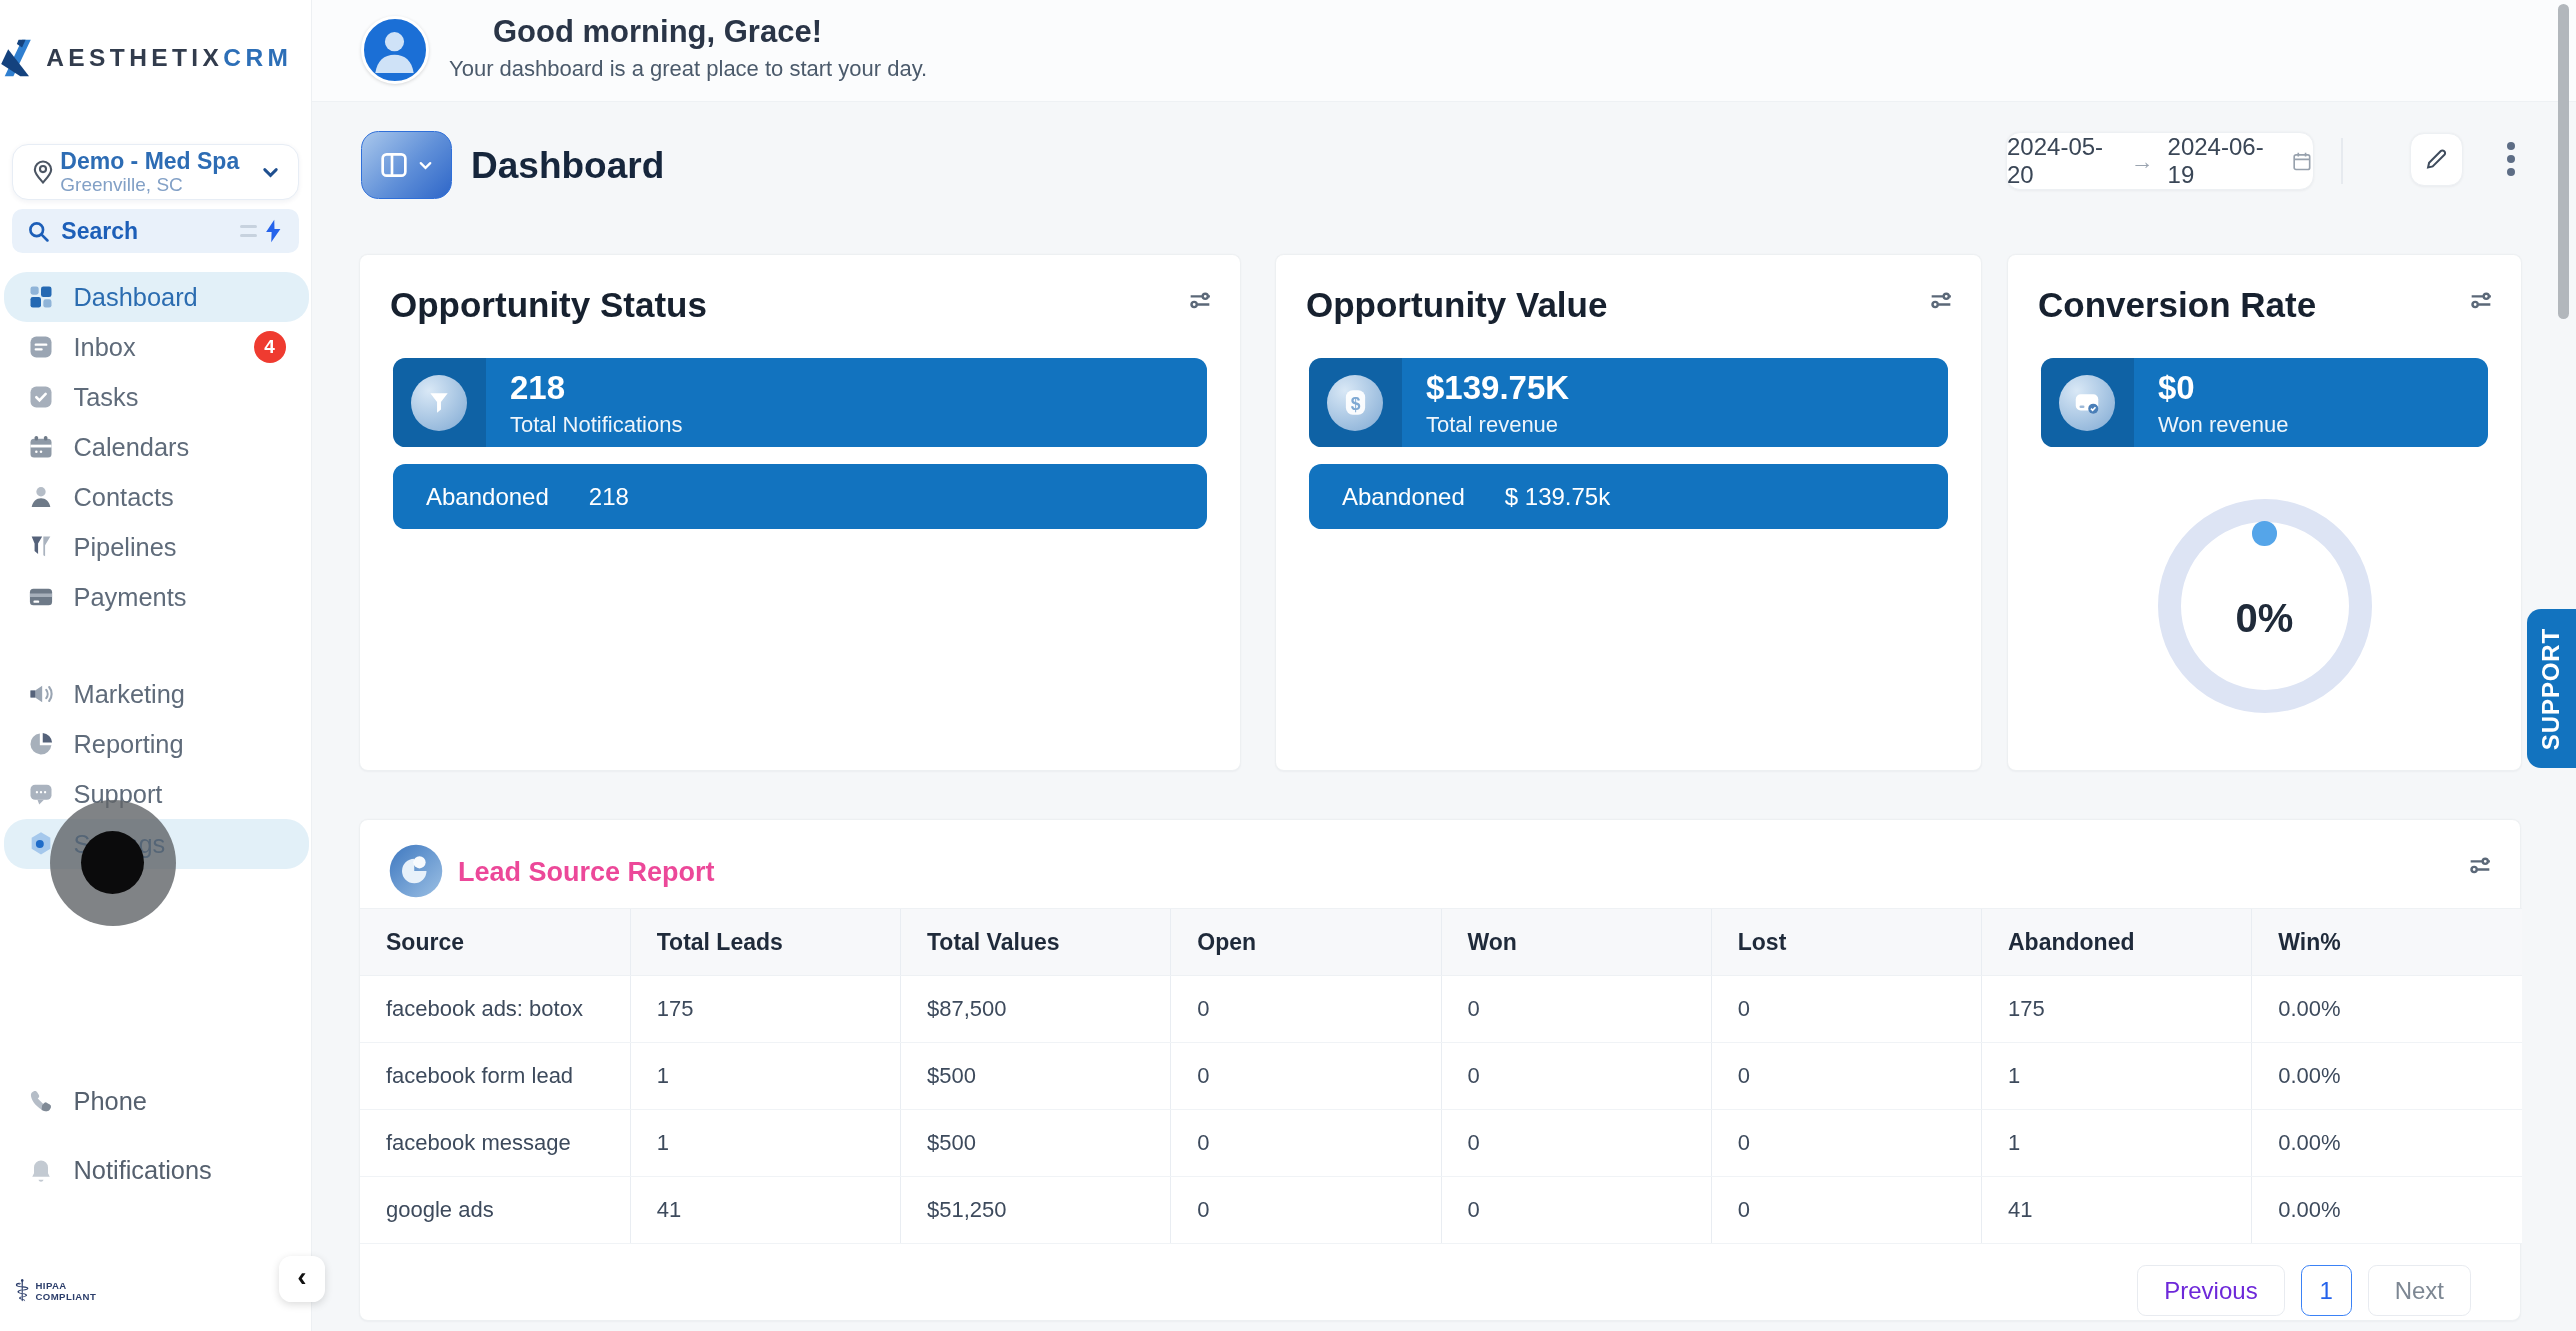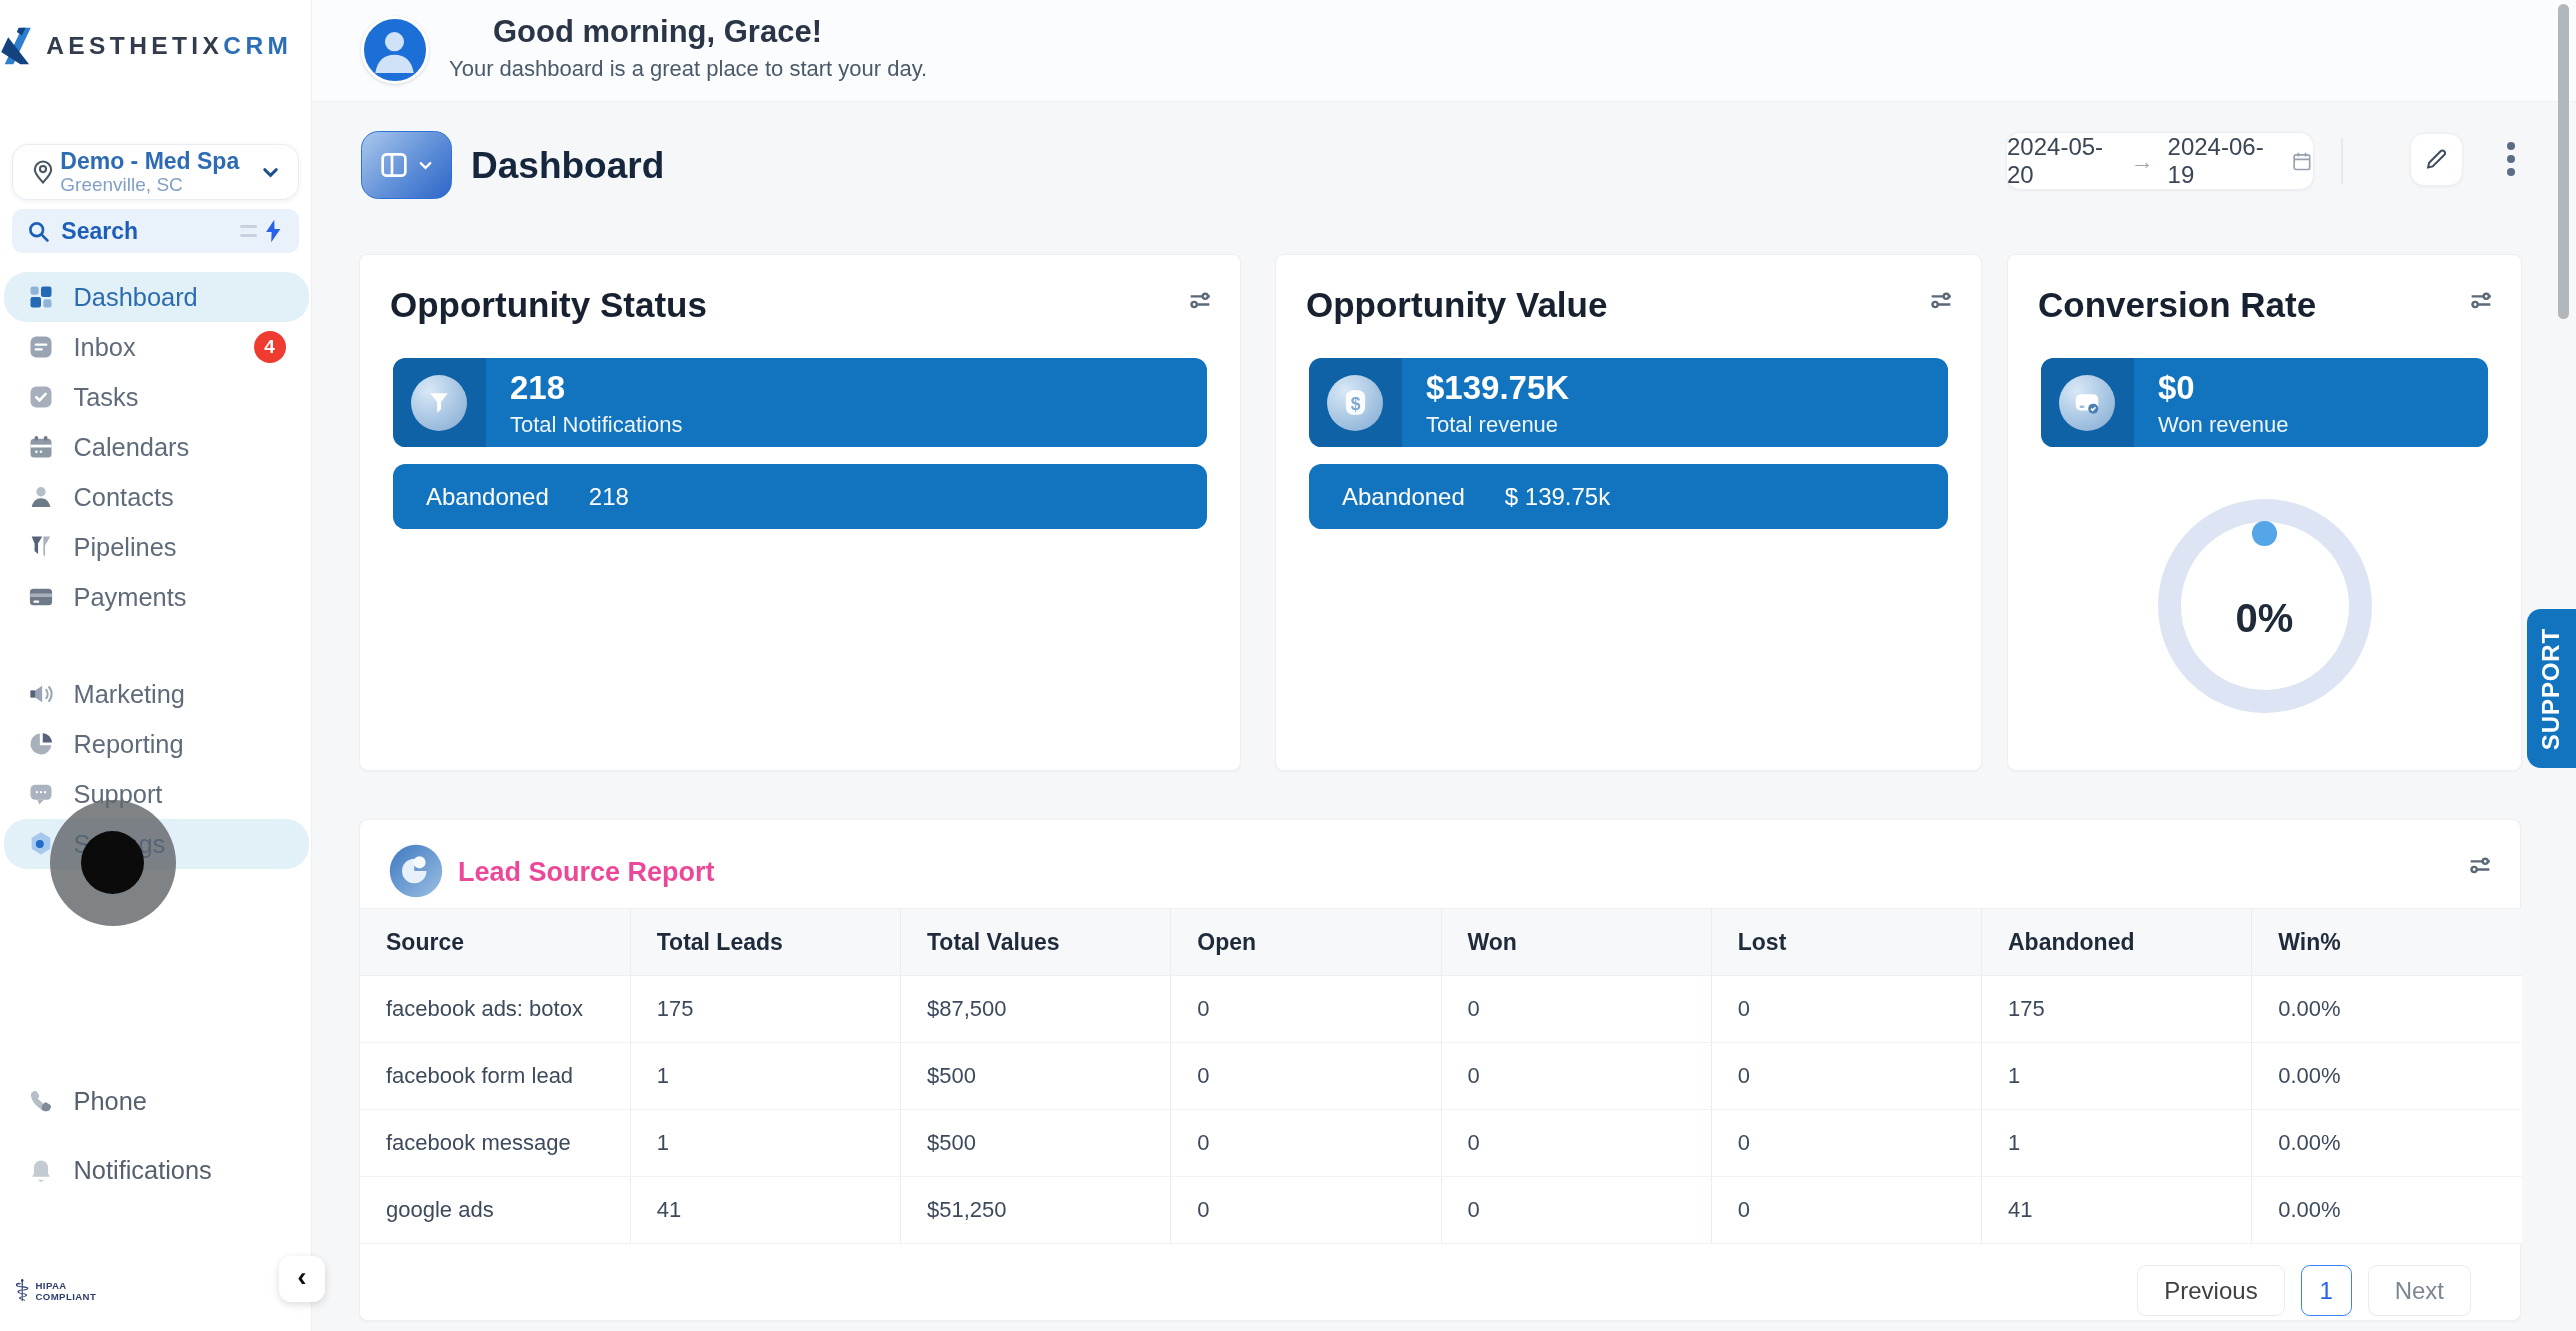--- a/index.html
+++ b/index.html
@@ -2,21 +2,21 @@
 <html style="font-size:14px"><head>
 <meta charset="utf-8">
 <style>
   * { margin:0; padding:0; box-sizing:border-box; }
   html,body { width:2576px; height:1332px; }
   body { font-family:"Liberation Sans", sans-serif; background:#f5f7f9; overflow:hidden; }
   .stage { position:relative; width:2576px; height:1332px; overflow:hidden; background:#f5f7f9; }
 
   
   .sidebar { position:absolute; left:0; top:0; width:312px; height:1332px; background:#ffffff; border-right:0.9px solid #edf0f3; z-index:5; }
-  .logo { position:absolute; left:0; top:26px; width:288px; display:flex; align-items:center; justify-content:center; gap:10.5px;text-align:right; }
+  .logo { position:absolute; left:0; top:38px; width:288px; display:flex; align-items:center; justify-content:center; gap:10.5px;text-align:right; }
   .logo-text { font-size:24.5px; font-weight:700; letter-spacing:4.4px; color:#323c4d; }
   .logo-text .crm { color:#2d6fb7; }
   .loc { position:absolute; left:12.3px; top:116px; width:287px; height:56px; background:#fff; border:0.9px solid #e7edf5; border-radius:16px; box-shadow:0 1.8px 5.3px rgba(20,40,80,.06); display:flex; align-items:center; padding:0 16px; gap:3px; cursor:pointer;margin-top:28px; }
   .loc-name { font-size:23px; font-weight:700; color:#2d6cb4; line-height:1.15; }
   .loc-city { font-size:19px; color:#82a0c6; }
   .loc-chev { margin-left:auto; }
   .search { position:absolute; left:12.3px; top:209px; width:287px; height:44px; background:#e9f1fa; border-radius:10.5px; display:flex; align-items:center; padding:0 14px; gap:10.5px; cursor:text; }
   .search-label { font-size:23px; font-weight:700; color:#1d5fb8; }
   .search-right { margin-left:auto; display:flex; align-items:center; gap:3.5px; }
   .speedlines { display:flex; flex-direction:column; gap:6.1px; }
@@ -77,21 +77,21 @@
 
   
   #report { left:47px; top:819px; width:2162px; height:502px; }
   .rep-icon { position:absolute; left:28px; top:23px; }
   .rep-title { position:absolute; left:98px; top:37px; font-size:27px; font-weight:800; color:#ec4899; }
   .lsr-table { position:absolute; left:0; top:88px; width:2162px; border-collapse:collapse; table-layout:fixed; }
   .lsr-table th { height:67px; background:#f7f8fa; border-top:0.9px solid #eef1f4; border-bottom:0.9px solid #eef1f4; font-size:23px; font-weight:700; color:#1f2a3a; text-align:left; padding-left:26px; }
   .lsr-table th + th, .lsr-table td + td { border-left:0.9px solid #e9edf2; }
   .lsr-table td { height:67px; font-size:22px; color:#3d4a5c; padding-left:26px; border-bottom:0.9px solid #f0f3f6; background:#fff; }
   .pagination { position:absolute; right:49px; top:445px; display:flex; align-items:center; gap:16px; }
-  .pg-btn { height:51px; padding:0 26px; border-radius:8.8px; background:#fff; border:0.9px solid #e8ebf0; font-size:24px; color:#404040; display:flex; align-items:center; justify-content:center; cursor:pointer; }
+  .pg-btn { height:51px; padding:0 26px; border-radius:8.8px; background:#fff; border:0.9px solid #e8ebf0; font-size:24px; color:#6d28d9; display:flex; align-items:center; justify-content:center; cursor:pointer; }
   .pg-btn.next { color:#7d8793; }
   .pg-page { width:51px; height:51px; border-radius:8.8px; background:#fff; border:1.8px solid #3b82f6; color:#2563eb; font-size:24px; display:flex; align-items:center; justify-content:center; cursor:pointer; }
 
   
   .support-tab { position:absolute; right:0; top:609px; width:49px; height:159px; background:#1273bf; border-radius:14px 0 0 14px; z-index:9; cursor:pointer; overflow:visible; display:flex; align-items:center; justify-content:center; }
   .support-tab span { transform:rotate(-90deg); white-space:nowrap; color:#fff; font-size:24px; font-weight:600; letter-spacing:0.9px; }
   .scroll-thumb { position:absolute; right:7px; top:3.5px; width:11.4px; height:315px; border-radius:6.1px; background:#b2b7bc; z-index:10; }
   .click-halo { position:absolute; left:50px; top:800px; width:126px; height:126px; border-radius:50%; background:rgba(96,100,104,.8); z-index:20; pointer-events:none; }
   .click-dot { position:absolute; left:81px; top:831px; width:63px; height:63px; border-radius:50%; background:#0b0b0c; z-index:21; pointer-events:none; }
 </style>

